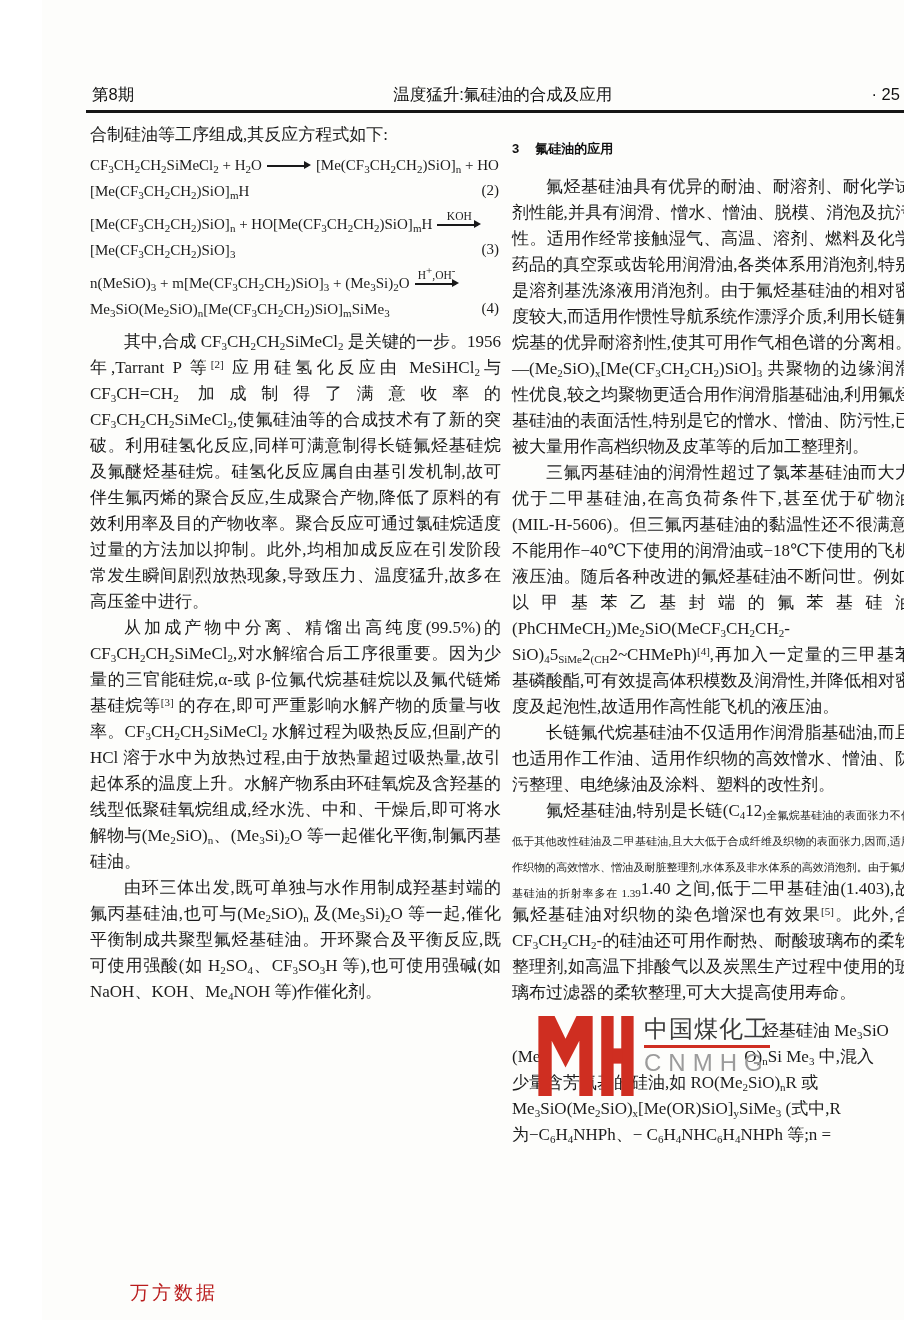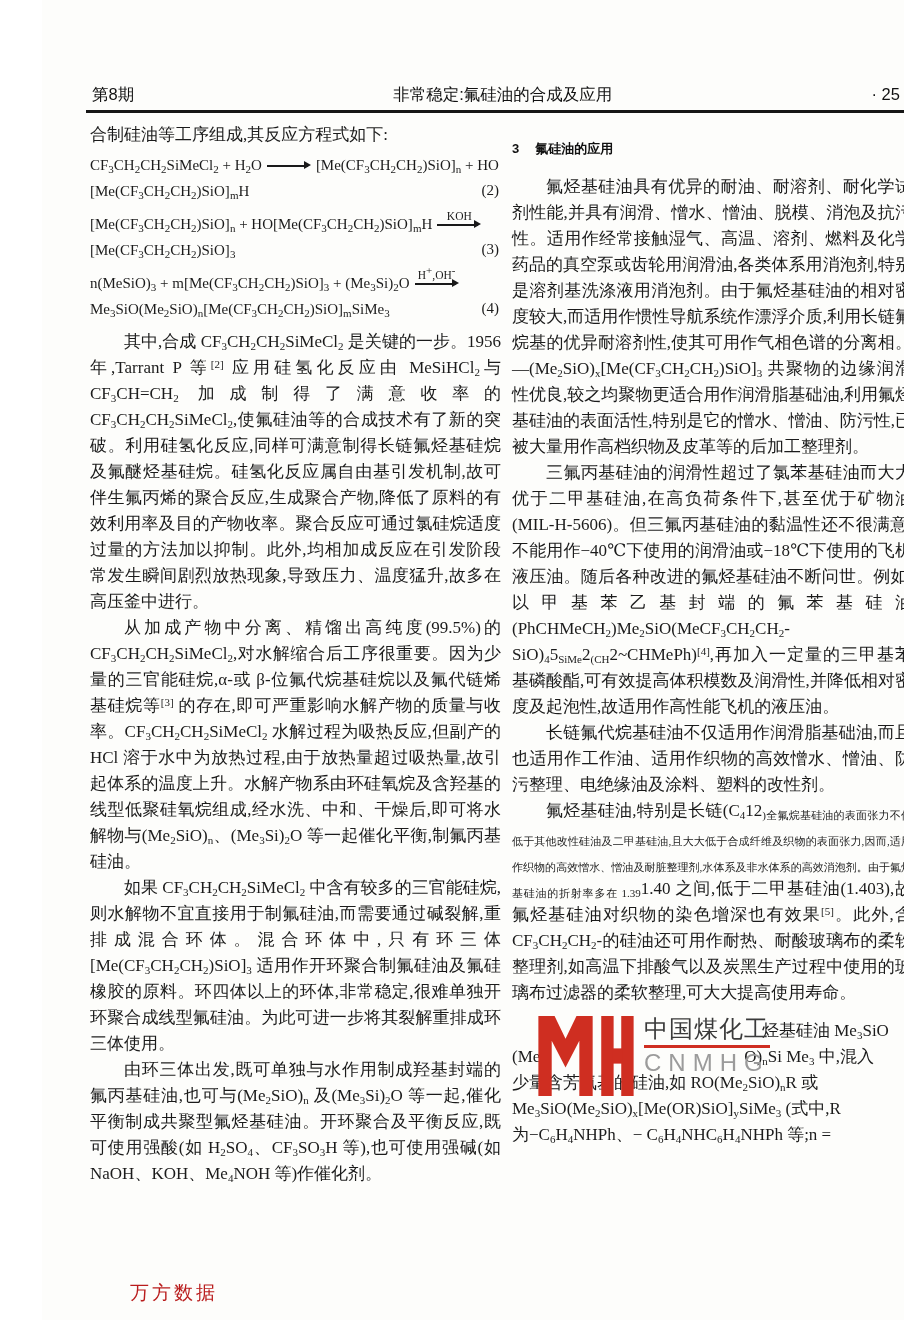--- a/index.html
+++ b/index.html
@@ -58,21 +58,21 @@
   .footer-wm{position:absolute;left:88px;top:1280px;font-family:"Liberation Sans","DejaVu Sans",sans-serif;
              font-size:19px;letter-spacing:3px;color:#b91c1c;}
 </style>
 </head>
 <body>
 
 <div class="page">
 
   <div class="page-header">
     <span>第8期</span>
-    <span>非常稳定:氟硅油的合成及应用</span>
+    <span>温度猛升:氟硅油的合成及应用</span>
     <span>· 25 ·</span>
   </div>
   <div class="header-rule"></div>
 
   <div class="col-left">
     <p class="body-p no-indent">合制硅油等工序组成,其反应方程式如下:</p>
 
     <div class="equations">
       <div class="eq-line">
         <span>CF<sub>3</sub>CH<sub>2</sub>CH<sub>2</sub>SiMeCl<sub>2</sub> + H<sub>2</sub>O<span class="rxn"><span class="rxn-arrow"></span></span>[Me(CF<sub>3</sub>CH<sub>2</sub>CH<sub>2</sub>)SiO]<sub>n</sub> + HO</span>
@@ -92,21 +92,20 @@
         <span>n(MeSiO)<sub>3</sub> + m[Me(CF<sub>3</sub>CH<sub>2</sub>CH<sub>2</sub>)SiO]<sub>3</sub> + (Me<sub>3</sub>Si)<sub>2</sub>O<span class="rxn"><span class="rxn-lbl">H<sup>+</sup>,OH<sup>-</sup></span><span class="rxn-arrow"></span></span></span>
       </div>
       <div class="eq-line">
         <span>Me<sub>3</sub>SiO(Me<sub>2</sub>SiO)<sub>n</sub>[Me(CF<sub>3</sub>CH<sub>2</sub>CH<sub>2</sub>)SiO]<sub>m</sub>SiMe<sub>3</sub></span>
         <span class="eq-no">(4)</span>
       </div>
     </div>
 
     <p class="body-p">其中,合成 CF<sub>3</sub>CH<sub>2</sub>CH<sub>2</sub>SiMeCl<sub>2</sub> 是关键的一步。1956 年,Tarrant P 等<sup>[2]</sup> 应用硅氢化反应由 MeSiHCl<sub>2</sub>与 CF<sub>3</sub>CH=CH<sub>2</sub> 加成制得了满意收率的 CF<sub>3</sub>CH<sub>2</sub>CH<sub>2</sub>SiMeCl<sub>2</sub>,使氟硅油等的合成技术有了新的突破。利用硅氢化反应,同样可满意制得长链氟烃基硅烷及氟醚烃基硅烷。硅氢化反应属自由基引发机制,故可伴生氟丙烯的聚合反应,生成聚合产物,降低了原料的有效利用率及目的产物收率。聚合反应可通过氯硅烷适度过量的方法加以抑制。此外,均相加成反应在引发阶段常发生瞬间剧烈放热现象,导致压力、温度猛升,故多在高压釜中进行。</p>
     <p class="body-p">从加成产物中分离、精馏出高纯度(99.5%)的 CF<sub>3</sub>CH<sub>2</sub>CH<sub>2</sub>SiMeCl<sub>2</sub>,对水解缩合后工序很重要。因为少量的三官能硅烷,α-或 β-位氟代烷基硅烷以及氟代链烯基硅烷等<sup>[3]</sup> 的存在,即可严重影响水解产物的质量与收率。CF<sub>3</sub>CH<sub>2</sub>CH<sub>2</sub>SiMeCl<sub>2</sub> 水解过程为吸热反应,但副产的 HCl 溶于水中为放热过程,由于放热量超过吸热量,故引起体系的温度上升。水解产物系由环硅氧烷及含羟基的线型低聚硅氧烷组成,经水洗、中和、干燥后,即可将水解物与(Me<sub>2</sub>SiO)<sub>n</sub>、(Me<sub>3</sub>Si)<sub>2</sub>O 等一起催化平衡,制氟丙基硅油。</p>
-    <p class="body-p">如果 CF<sub>3</sub>CH<sub>2</sub>CH<sub>2</sub>SiMeCl<sub>2</sub> 中含有较多的三官能硅烷,则水解物不宜直接用于制氟硅油,而需要通过碱裂解,重排成混合环体。混合环体中,只有环三体[Me(CF<sub>3</sub>CH<sub>2</sub>CH<sub>2</sub>)SiO]<sub>3</sub> 适用作开环聚合制氟硅油及氟硅橡胶的原料。环四体以上的环体,非常稳定,很难单独开环聚合成线型氟硅油。为此可进一步将其裂解重排成环三体使用。</p>
     <p class="body-p">由环三体出发,既可单独与水作用制成羟基封端的氟丙基硅油,也可与(Me<sub>2</sub>SiO)<sub>n</sub> 及(Me<sub>3</sub>Si)<sub>2</sub>O 等一起,催化平衡制成共聚型氟烃基硅油。开环聚合及平衡反应,既可使用强酸(如 H<sub>2</sub>SO<sub>4</sub>、CF<sub>3</sub>SO<sub>3</sub>H 等),也可使用强碱(如 NaOH、KOH、Me<sub>4</sub>NOH 等)作催化剂。</p>
   </div>
 
   <div class="col-right">
     <div class="section-heading">
       <span class="sec-no">3</span><span>氟硅油的应用</span>
     </div>
 
     <p class="body-p">氟烃基硅油具有优异的耐油、耐溶剂、耐化学试剂性能,并具有润滑、憎水、憎油、脱模、消泡及抗污性。适用作经常接触湿气、高温、溶剂、燃料及化学药品的真空泵或齿轮用润滑油,各类体系用消泡剂,特别是溶剂基洗涤液用消泡剂。由于氟烃基硅油的相对密度较大,而适用作惯性导航系统作漂浮介质,利用长链氟烷基的优异耐溶剂性,使其可用作气相色谱的分离相。—(Me<sub>2</sub>SiO)<sub>x</sub>[Me(CF<sub>3</sub>CH<sub>2</sub>CH<sub>2</sub>)SiO]<sub>3</sub> 共聚物的边缘润滑性优良,较之均聚物更适合用作润滑脂基础油,利用氟烃基硅油的表面活性,特别是它的憎水、憎油、防污性,已被大量用作高档织物及皮革等的后加工整理剂。</p>
     <p class="body-p">三氟丙基硅油的润滑性超过了氯苯基硅油而大大优于二甲基硅油,在高负荷条件下,甚至优于矿物油(MIL-H-5606)。但三氟丙基硅油的黏温性还不很满意,不能用作−40℃下使用的润滑油或−18℃下使用的飞机液压油。随后各种改进的氟烃基硅油不断问世。例如,以甲基苯乙基封端的氟苯基硅油(PhCHMeCH<sub>2</sub>)Me<sub>2</sub>SiO(MeCF<sub>3</sub>CH<sub>2</sub>CH<sub>2</sub>-SiO)<sub>4</sub>5<sub>SiMe</sub>2<sub>(CH</sub>2~CHMePh)<sup>[4]</sup>,再加入一定量的三甲基苯基磷酸酯,可有效提高体积模数及润滑性,并降低相对密度及起泡性,故适用作高性能飞机的液压油。</p>

